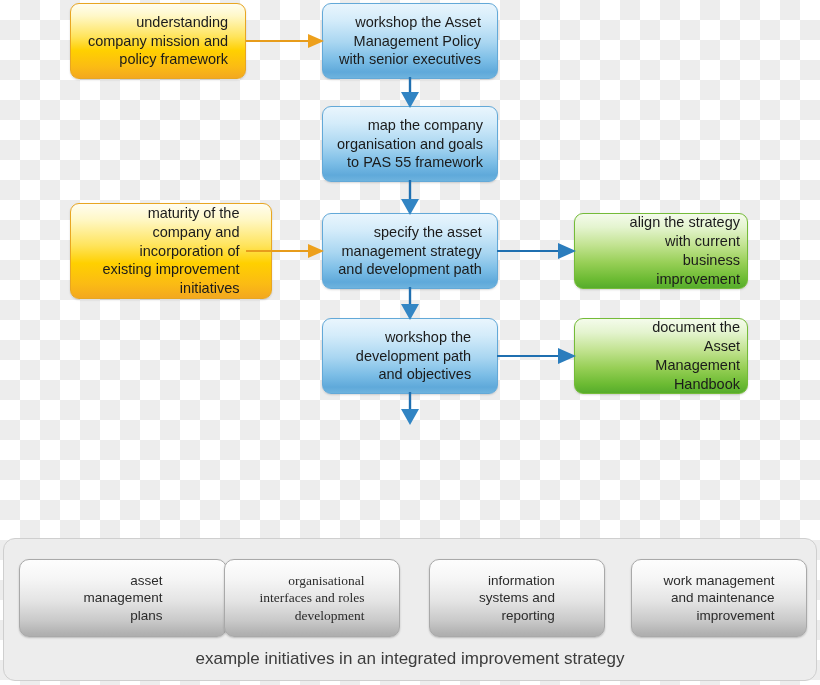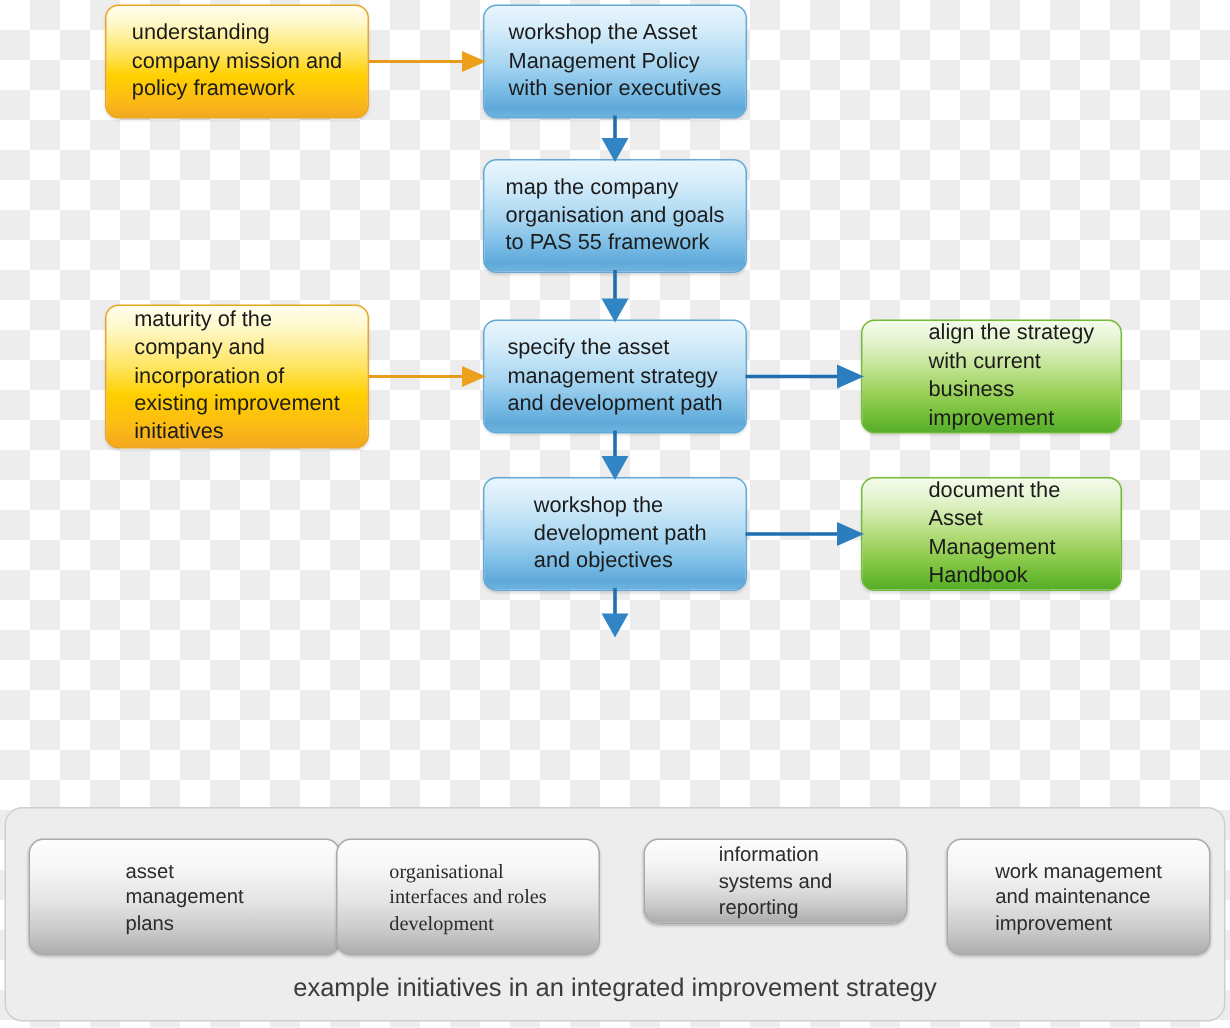--- a/index.html
+++ b/index.html
@@ -27,21 +27,21 @@
     background-position: 0 0, 20px 20px;
   }
 
   
   .node {
     position: absolute;
     box-sizing: border-box;
     display: flex;
     align-items: center;
     justify-content: center;
-    text-align: left;
+    text-align: right;
     border-radius: 9px;
     color: #1b1b1b;
     line-height: 1.30;
     padding: 2px 7px;
     white-space: pre-line;
   }
 
   
   .node.orange {
     background: linear-gradient(to bottom,
@@ -125,21 +125,21 @@
 <body>
 
 <div id="canvas">
 
   <div class="node orange" style="left:70px; top:3px; width:176px; height:76px;">
     <span>understanding
 company mission and
 policy framework</span>
   </div>
 
-  <div class="node orange" style="left:70px; top:203px; width:176px; height:96px;">
+  <div class="node orange" style="left:70px; top:203px; width:202px; height:96px;">
     <span>maturity of the
 company and
 incorporation of
 existing improvement
 initiatives</span>
   </div>
 
   <div class="node blue" style="left:322px; top:3px; width:176px; height:76px;">
     <span>workshop the Asset
 Management Policy
@@ -240,21 +240,21 @@
 management
 plans</span>
     </div>
 
     <div class="node grey" style="left:220px; top:20px; width:176px; height:78px;font-family:Liberation Serif, serif;">
       <span>organisational
 interfaces and roles
 development</span>
     </div>
 
-    <div class="node grey" style="left:425px; top:20px; width:176px; height:57px;">
+    <div class="node grey" style="left:425px; top:20px; width:176px; height:78px;">
       <span>information
 systems and
 reporting</span>
     </div>
 
     <div class="node grey" style="left:627px; top:20px; width:176px; height:78px;">
       <span>work management
 and maintenance
 improvement</span>
     </div>

